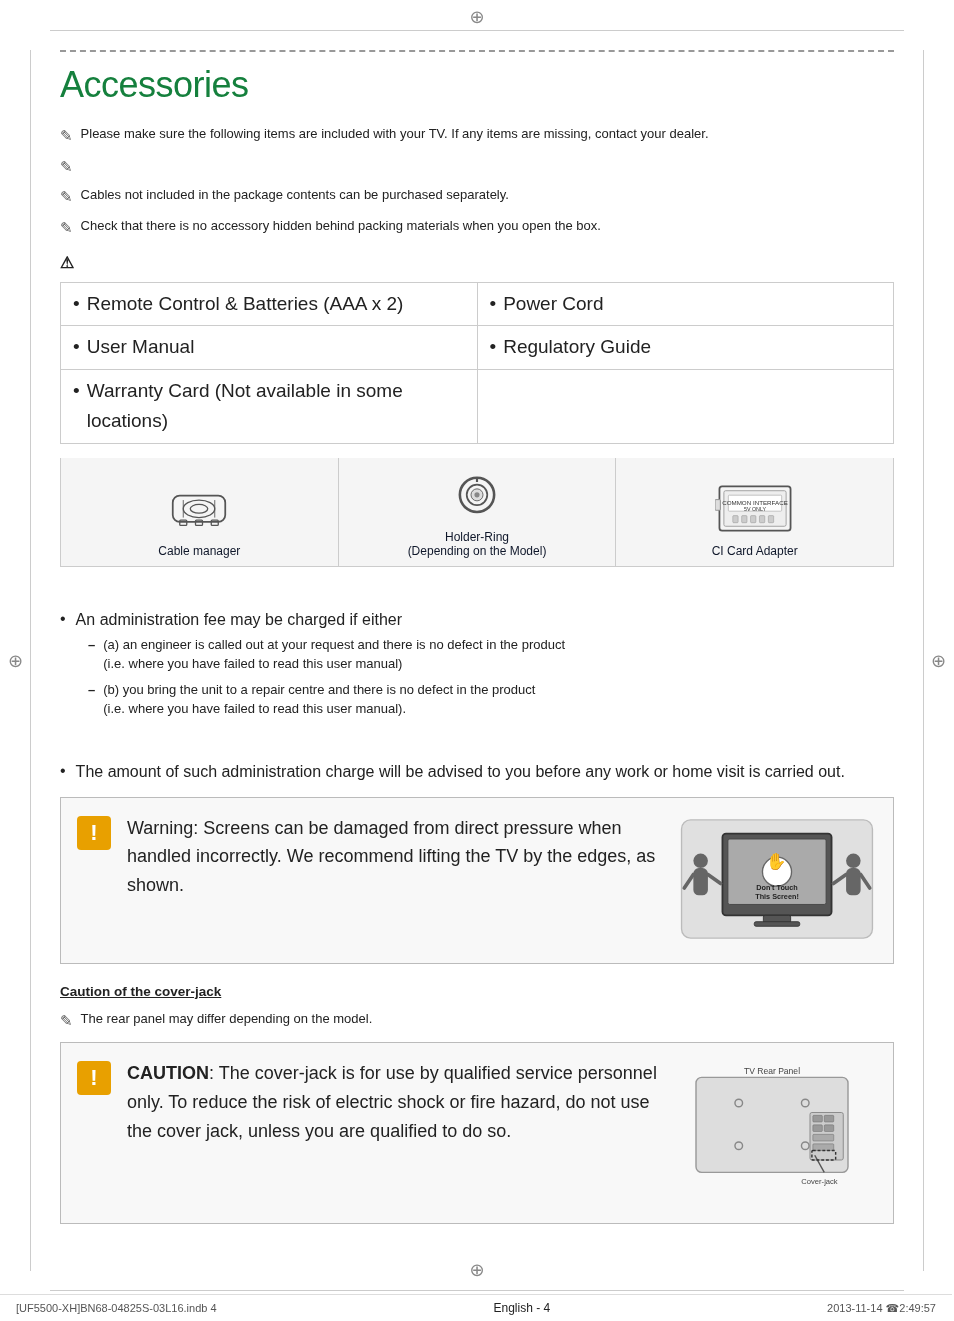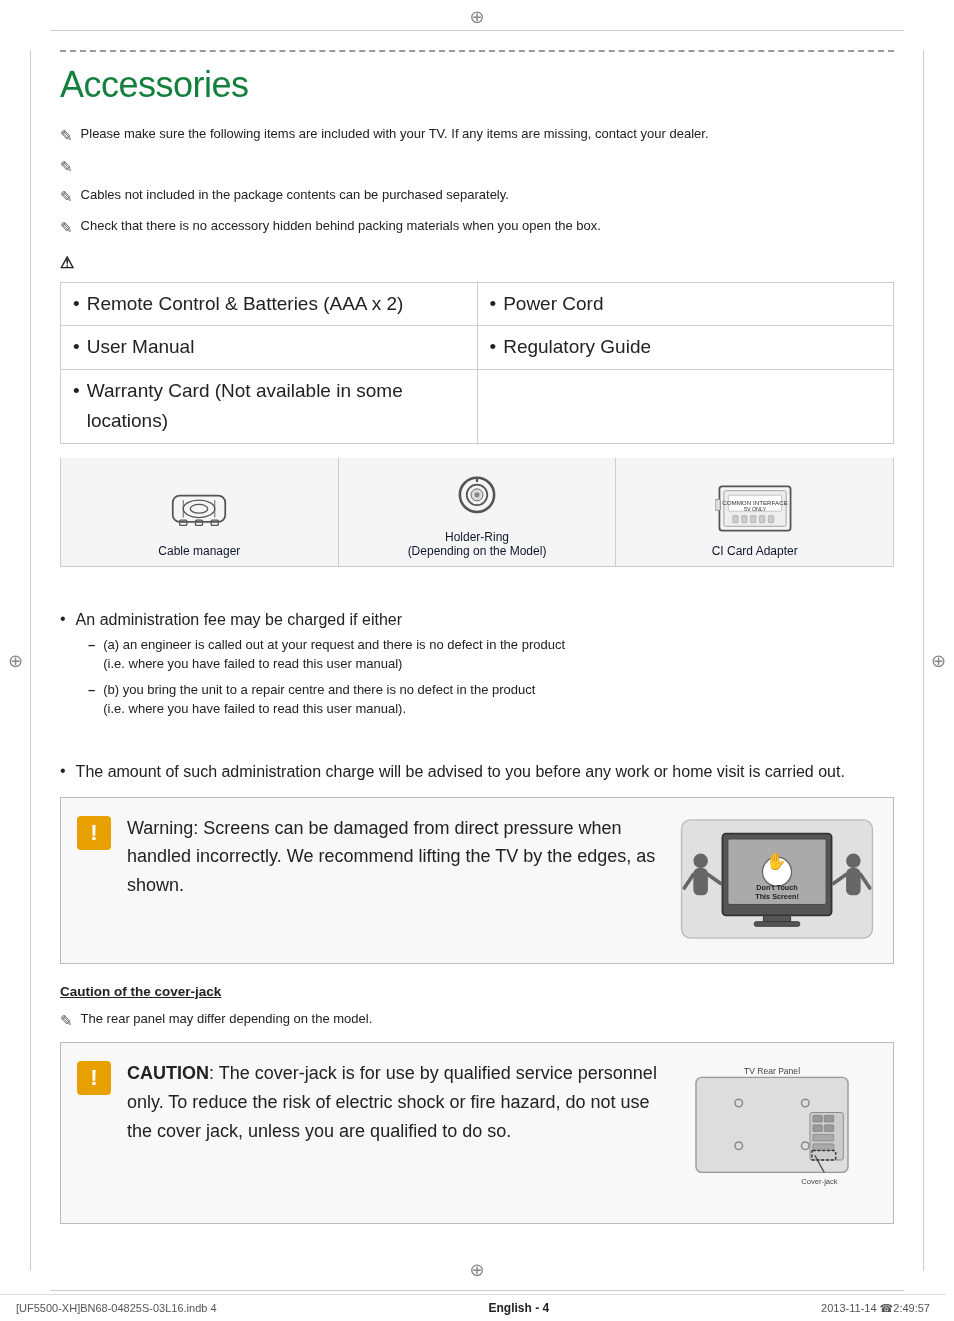--- a/index.html
+++ b/index.html
@@ -215,32 +215,32 @@
       margin: 10px 0;
       gap: 16px;
     }
     .caution-bold { font-weight: bold; }
 
     
     .bottom-bar {
       position: absolute;
       bottom: 0;
       left: 0;
-      right: 8px;
+      right: 2px;
       display: flex;
       align-items: center;
       justify-content: space-between;
       background: #fff;
       border-top: 1px solid #ddd;
       padding: 6px 16px;
       font-size: 11px;
       color: #555;
     }
     .bottom-center {
-      font-weight: bold;
+      font-weight: normal;
       font-size: 12px;
       color: #222;
     }
 
     
     .margin-line-left {
       position: absolute;
       left: 30px;
       top: 50px;
       bottom: 50px;

